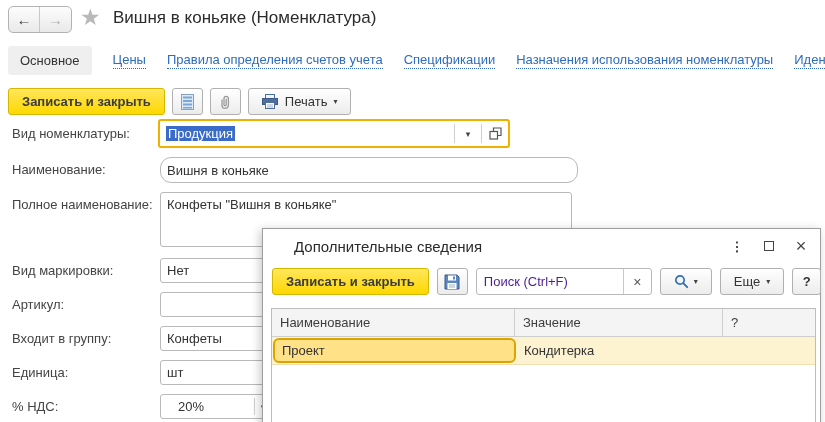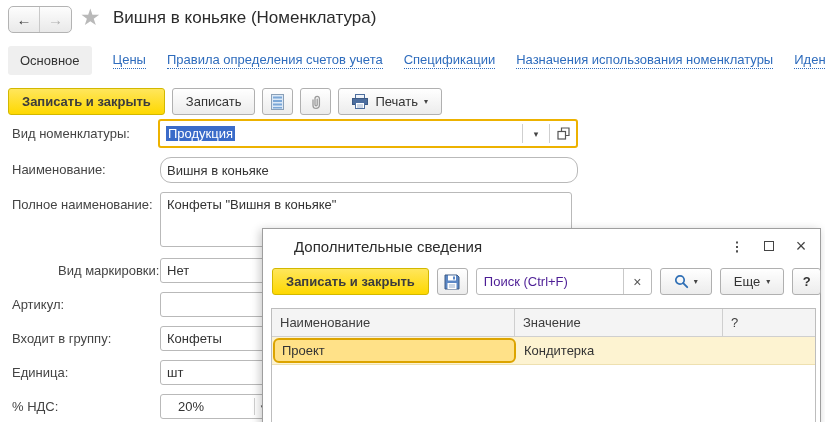--- a/index.html
+++ b/index.html
@@ -101,23 +101,20 @@
   <div class="tab-link">Правила определения счетов учета</div>
   <div class="tab-link">Спецификации</div>
   <div class="tab-link">Назначения использования номенклатуры</div>
   <div class="tab-link">Идентифи</div>
 </div>
 
 <div class="toolbar">
   <div class="btn btn-yellow">
     <span>Записать и закрыть</span>
   </div>
-  <div class="btn">
-    <span>Записать</span>
-  </div>
   <div class="btn btn-icon">
     <span>
       <svg class="icon-svg" width="13" height="16" viewBox="0 0 13 16">
         <rect x="0.5" y="0.5" width="12" height="15" fill="#dce9f7" stroke="#8aa0b8"></rect>
         <rect x="2" y="2.5" width="9" height="2" fill="#7ba7d7"></rect>
         <rect x="2" y="6" width="9" height="2" fill="#7ba7d7"></rect>
         <rect x="2" y="9.5" width="9" height="2" fill="#7ba7d7"></rect>
         <rect x="2" y="13" width="9" height="1.5" fill="#7ba7d7"></rect>
       </svg>
     </span>
@@ -139,21 +136,21 @@
         <line x1="5" y1="13" x2="11" y2="13" stroke="#9bb0cc"></line>
       </svg>
     </span>
     <span>Печать</span>
     <span class="chev">▾</span>
   </div>
 </div>
 
 <div class="frow" style="top:119px;">
   <div class="flabel" style="line-height:29px;">Вид номенклатуры:</div>
-  <div class="fctrl focused" style="left:158px; width:420px; height:29px;">
+  <div class="fctrl focused" style="left:158px; width:352px; height:29px;">
     <div class="txt"><span class="sel">Продукция</span></div>
     <div class="vsep"></div>
     <div class="dd">▾</div>
     <div class="vsep"></div>
     <div class="openbtn">
       <span>
         <svg class="icon-svg" width="13" height="13" viewBox="0 0 13 13">
           <rect x="1" y="4.5" width="7.5" height="7.5" fill="none" stroke="#555" stroke-width="1.2"></rect>
           <path d="M4.5 4.5 V1 H12 V8.5 H8.5" fill="none" stroke="#555" stroke-width="1.2"></path>
         </svg>
@@ -170,21 +167,21 @@
 </div>
 
 <div class="frow" style="top:192px;">
   <div class="flabel" style="line-height:18px; top:4px;">Полное наименование:</div>
   <div class="fctrl tarea" style="width:412px; height:55px;">
     <div class="txt">Конфеты "Вишня в коньяке"</div>
   </div>
 </div>
 
 <div class="frow" style="top:258px;">
-  <div class="flabel" style="line-height:25px;margin-left:46px;">Вид маркировки:</div>
+  <div class="flabel" style="line-height:25px;">Вид маркировки:</div>
   <div class="fctrl" style="width:418px; height:25px;">
     <div class="txt">Нет</div>
   </div>
 </div>
 
 <div class="frow" style="top:292px;">
   <div class="flabel" style="line-height:25px;">Артикул:</div>
   <div class="fctrl" style="width:418px; height:25px;">
     <div class="txt"></div>
   </div>

